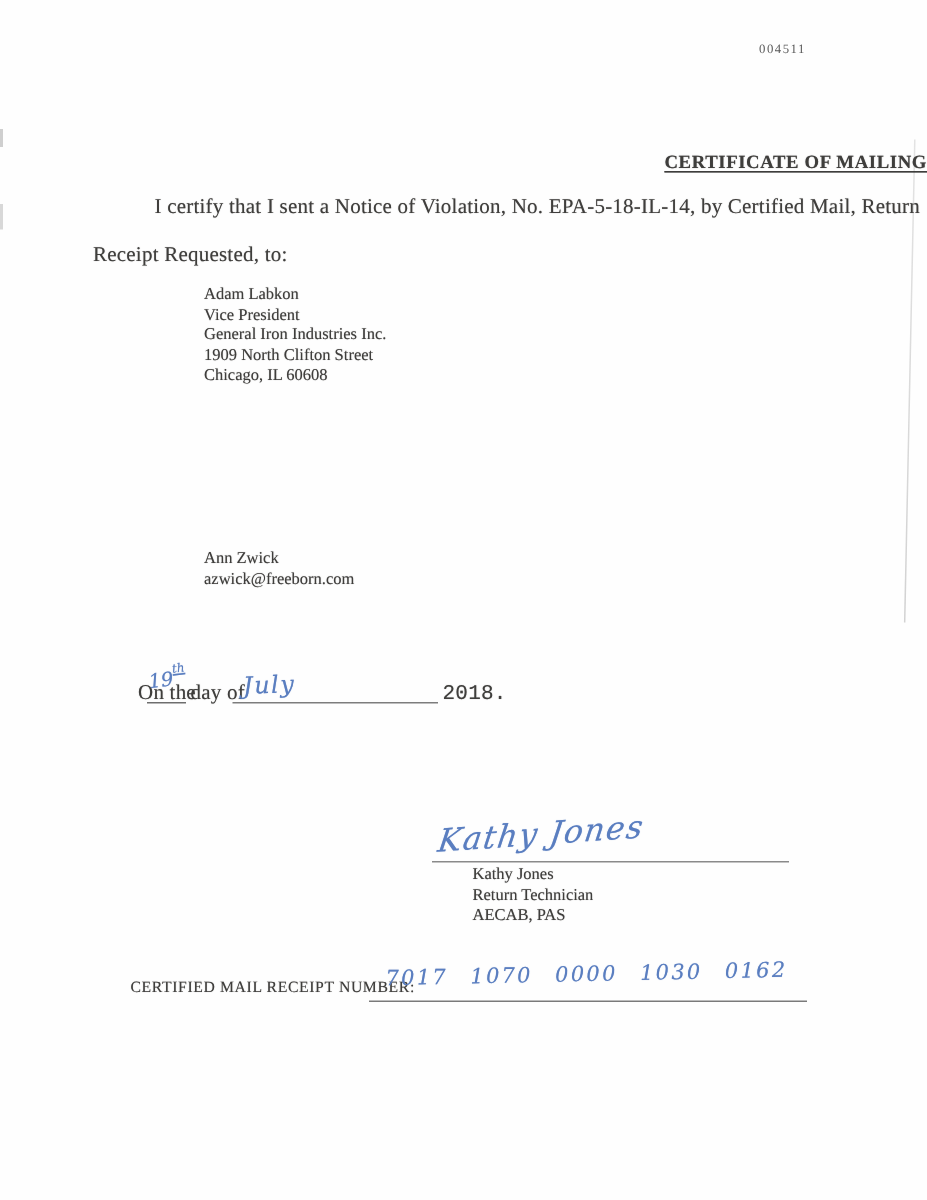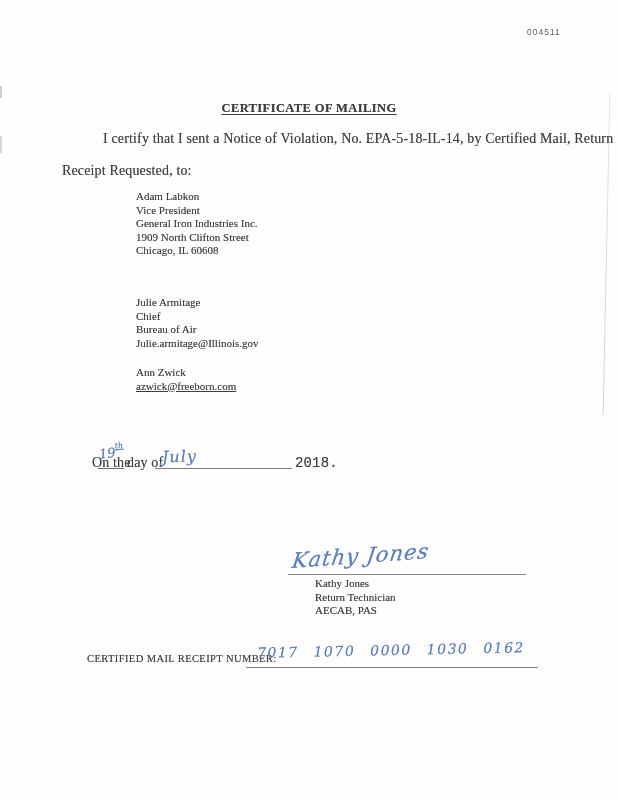--- a/index.html
+++ b/index.html
@@ -23,36 +23,35 @@
   .addr {
     position: absolute;
     font-size: 11px;
     line-height: 13.5px;
     text-shadow: 0 0 0.6px rgba(63,62,60,0.55);
   }
   .addr div { white-space: nowrap; margin-left: 23px; }
   .title {
     position: absolute;
     left: 0; right: 0; top: 101px;
-    text-align: center;
+    text-align: right;
     font-weight: bold;
     font-size: 12.5px;
     letter-spacing: 0.4px;
     text-decoration: underline;
     text-underline-offset: 2px;
     text-shadow: 0 0 0.6px rgba(40,40,40,0.6);
   }
   .ctrl-num {
     position: absolute;
     left: 506px; top: 27px;
-    font-family: Liberation Sans, sans-serif;
+    font-family: Liberation Serif, serif;
     font-size: 8.5px;
     letter-spacing: 1px;
     color: #5a5a5a;
-    margin-left: 21px;
   }
   
   .hw {
     position: absolute;
     font-family: "DejaVu Serif", serif;
     font-style: italic;
     color: #5a7ec0;
     white-space: nowrap;
     text-shadow: 0 0 0.5px rgba(90,126,192,0.65);
   }
@@ -83,21 +82,21 @@
   .certify-2 { left: 62px; top: 163px; text-align: center; }
   .recipient-addr { left: 113px; top: 190px; }
   .email-certify { left: 95px; top: 270px; }
   .cc1-addr { left: 113px; top: 296px; }
   .cc2-addr { left: 113px; top: 366px; }
   .date-prefix { left: 68px; top: 455px; margin-left: 24px; }
   .date-connector { left: 127px; top: 455px; }
   .date-year { left: 295px; top: 455px; font-family: Liberation Mono, monospace; }
   .sig-block { left: 292px; top: 577px; }
   .receipt-label { left: 87px; top: 653px; font-size: 10.5px; letter-spacing: 0.4px; }
-  .underlined { text-decoration: underline; }
+  .underlined { }
   
   .scan-line-right {
     position: absolute;
     left: 606px; top: 93px;
     width: 1px; height: 322px;
     background: linear-gradient(#e3e3e3, #d2d2d2);
     transform: rotate(1.2deg);
   }
   .smudge-a { position: absolute; left: 0; top: 86px; width: 2px; height: 12px; background: #cfcfcf; }
   .smudge-b { position: absolute; left: 0; top: 136px; width: 2px; height: 17px; background: #d8d8d8; }
@@ -120,26 +119,20 @@
 
   <div class="addr recipient-addr">
     <div>Adam Labkon</div>
     <div>Vice President</div>
     <div>General Iron Industries Inc.</div>
     <div>1909 North Clifton Street</div>
     <div>Chicago, IL 60608</div>
   </div>
 
 
-  <div class="addr cc1-addr">
-    <div>Julie Armitage</div>
-    <div>Chief</div>
-    <div>Bureau of Air</div>
-    <div>Julie.armitage@Illinois.gov</div>
-  </div>
 
   <div class="addr cc2-addr">
     <div>Ann Zwick</div>
     <div class="underlined">azwick@freeborn.com</div>
   </div>
 
   <span class="typed date-prefix">On the</span>
   <span class="blank-line day-line"></span>
   <span class="hw day-hw"><span>19</span><sup>th</sup></span>
   <span class="typed date-connector">day of</span>

